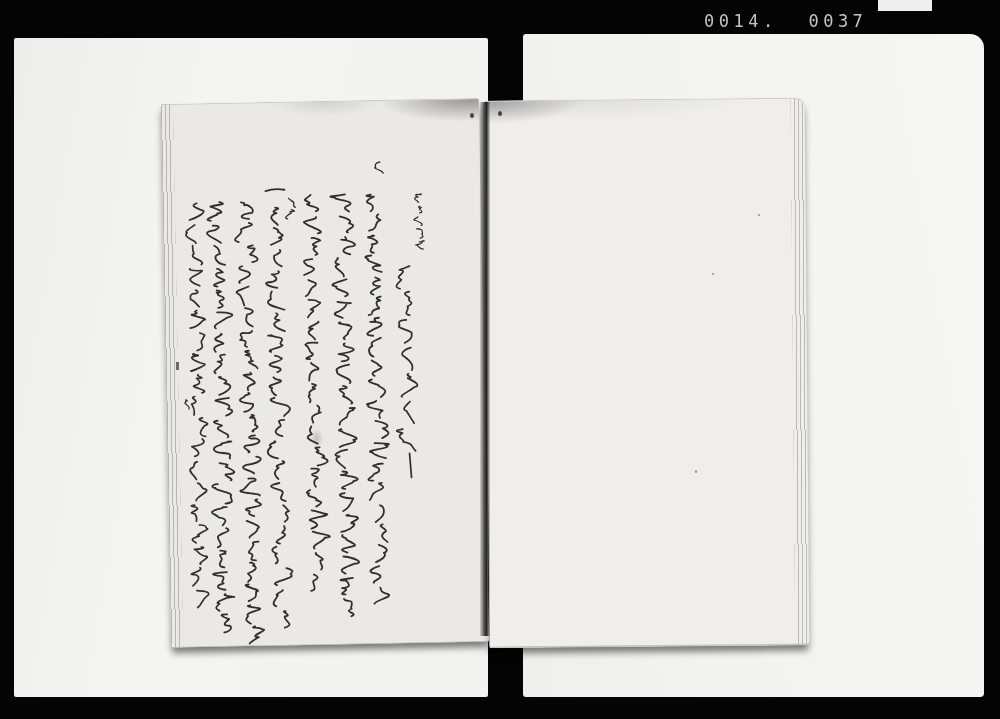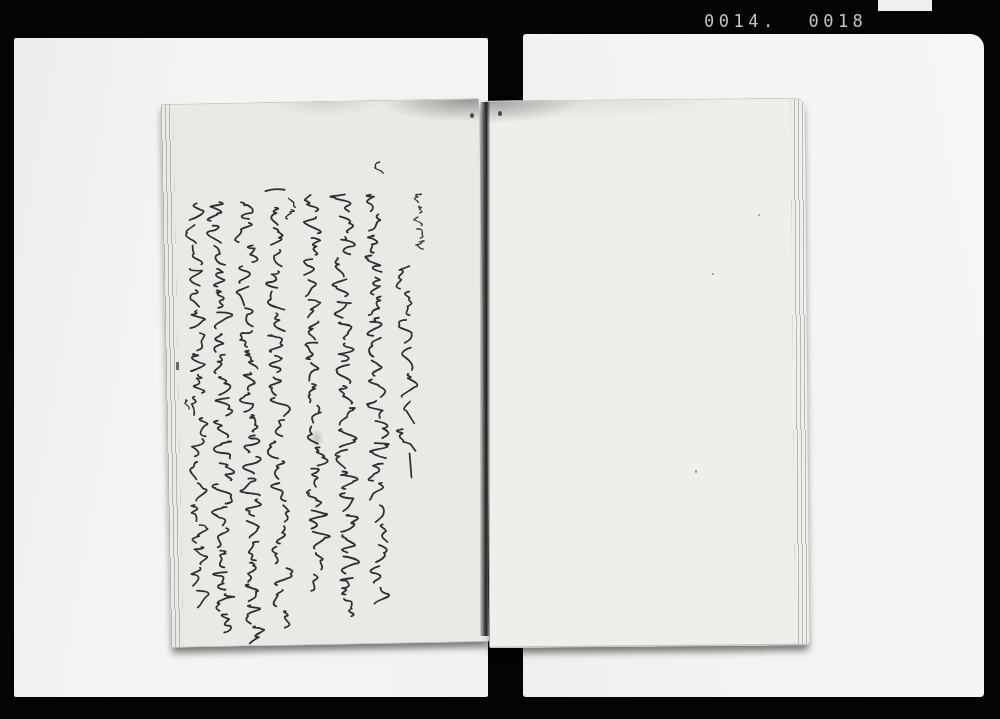--- a/index.html
+++ b/index.html
@@ -57,21 +57,21 @@
   .edge-mark{position:absolute;left:176px;top:362px;width:3px;height:8px;background:#4a4a48;opacity:.8;}
 
   .calligraphy{position:absolute;left:0;top:0;width:318px;height:542px;}
 </style>
 </head>
 <body>
 
 <div class="stage">
 
   <div class="white-tab"></div>
-  <div class="counter">0014. 0018</div>
+  <div class="counter">0014. 0037</div>
 
   <div class="sheet-left"></div>
   <div class="sheet-right"></div>
 
   <div class="page page-left">
     <svg id="calligraphy" class="calligraphy" viewBox="165 95 318 542" xmlns="http://www.w3.org/2000/svg">
         <path d="M382.8,156.1 C375.6,157.2 379.4,161.4 378.4,161.5 C374.7,162.0 387.0,165.1 385.9,167.5 " fill="none" stroke="#1b1b1d" stroke-width="1.3" stroke-linecap="round" stroke-linejoin="round" opacity="0.9"></path>
         <path d="M422.7,189.7 C425.7,187.8 422.6,190.0 418.7,189.2 C415.9,191.4 424.4,192.1 418.1,192.0 C414.2,194.1 422.9,196.6 420.1,197.3 M422.0,201.2 C417.0,202.8 427.5,201.2 421.8,203.5 C419.9,203.8 427.7,207.0 421.6,207.8 M419.3,211.8 C422.6,211.4 412.5,214.6 416.9,215.0 C417.4,215.2 427.2,218.9 422.9,220.3 M421.0,223.4 C416.9,224.3 417.7,223.0 423.0,224.4 C424.1,225.0 423.5,225.4 424.2,228.0 C421.6,229.2 427.9,232.0 421.7,233.0 M420.9,236.7 C422.1,236.9 429.4,235.4 423.7,235.8 C425.7,238.9 413.7,240.3 418.0,239.6 C420.6,241.8 421.3,244.3 424.8,243.9 " fill="none" stroke="#1b1b1d" stroke-width="1.2" stroke-linecap="round" stroke-linejoin="round" opacity="0.9"></path>
         <path d="M410.5,260.7 C409.9,260.8 399.9,264.9 400.4,264.2 C411.4,266.2 393.5,270.7 401.8,273.7 C404.6,274.6 390.9,280.4 400.7,283.2 M409.8,286.3 C402.6,287.5 404.9,288.9 410.1,292.5 C405.9,296.6 417.8,296.5 407.7,301.0 C410.4,304.5 402.0,308.5 409.8,309.7 M406.3,314.5 C395.3,314.9 399.9,318.3 399.4,320.0 C394.5,322.0 414.6,326.0 411.2,328.3 C412.9,332.4 408.9,335.2 404.2,337.5 M410.3,342.2 C405.7,342.8 397.9,348.1 403.2,350.8 C409.2,355.2 413.5,359.9 410.9,364.7 M407.4,368.4 C402.7,371.0 415.6,371.4 406.6,372.7 C414.0,376.5 420.0,380.5 413.3,381.7 C408.5,385.4 397.9,390.2 400.4,391.3 M408.4,396.1 C404.7,400.1 399.2,404.0 404.7,405.3 C406.8,409.0 410.5,415.0 412.2,418.0 M400.7,423.6 C393.4,425.2 392.0,424.6 400.4,427.6 C392.2,431.4 403.4,434.4 400.8,436.3 C410.6,437.7 409.3,441.8 413.1,445.7 M407,448 L408.5,472 " fill="none" stroke="#1b1b1d" stroke-width="1.7" stroke-linecap="round" stroke-linejoin="round" opacity="0.9"></path>
         <path d="M373.1,188.5 C366.4,189.7 367.9,189.8 376.3,190.6 C371.8,192.3 365.1,196.2 372.7,197.7 C376.0,199.5 375.8,203.3 372.8,205.2 M380.4,208.4 C376.8,210.6 379.1,212.5 382.3,214.1 C375.1,215.8 381.1,222.9 370.8,224.6 M373.6,229.7 C382.3,229.4 361.1,231.0 373.5,232.2 C375.4,233.5 384.8,237.0 373.2,238.4 C376.2,240.6 367.5,245.6 375.1,246.7 M372.6,249.4 C361.5,250.5 369.2,252.1 369.3,252.9 C366.2,253.9 375.9,257.1 381.4,259.6 C370.6,260.1 371.1,262.9 382.5,266.1 M376.1,271.3 C375.6,271.4 382.3,273.8 380.2,274.3 C369.7,275.9 373.5,279.9 380.8,280.2 C380.5,281.4 365.3,286.3 374.0,288.5 M381.1,290.6 C369.5,293.4 387.6,294.2 378.0,295.2 C376.6,295.7 375.8,298.5 379.4,302.3 C366.6,305.0 376.6,307.9 368.8,309.0 M379.0,311.8 C368.1,312.4 382.1,314.9 370.2,315.8 C380.9,316.0 385.0,318.0 378.3,321.2 C369.1,325.1 361.2,329.0 372.9,329.7 M380.5,331.9 C374.5,335.0 368.9,335.6 372.0,339.9 C366.2,341.8 368.3,349.0 372.8,350.5 M370.9,354.3 C371.5,355.1 379.9,359.3 377.6,359.5 C388.9,362.8 364.8,365.1 373.5,369.8 M370.7,373.4 C360.6,375.7 379.6,378.1 377.7,380.3 C387.6,385.1 383.8,387.2 379.4,391.2 M374.6,394.7 C375.2,396.3 359.3,398.9 367.8,397.8 C362.5,401.2 372.4,402.2 381.0,404.7 C377.1,407.2 376.9,408.7 378.1,412.0 M373.5,414.8 C385.9,417.3 389.2,421.0 380.7,422.5 C388.6,427.0 388.2,427.8 380.0,432.2 M372.3,437.1 C375.8,437.1 394.3,438.2 382.7,439.0 C395.1,442.3 357.6,444.4 370.0,446.2 C369.5,446.3 372.6,450.3 383.3,452.3 M375.1,457.8 C387.3,457.9 373.8,457.2 370.3,459.7 C378.3,462.0 378.4,465.7 371.1,467.8 C370.1,471.4 359.2,474.2 370.2,474.5 M378.8,476.9 C369.2,477.2 386.5,479.9 377.0,483.8 C365.9,487.7 370.2,490.6 366.4,493.7 M376.4,499.3 C379.2,499.8 380.1,502.2 380.2,504.5 C380.7,510.0 376.7,511.8 371.8,516.1 M378.8,518.5 C372.2,520.1 382.6,522.2 381.9,525.4 C372.4,530.5 383.0,534.8 383.3,536.3 M374.5,538.9 C384.0,542.5 383.9,545.2 379.4,547.0 C383.5,549.9 375.6,554.5 371.4,556.1 M374.5,560.1 C369.6,561.2 359.4,565.8 371.0,567.4 C383.4,571.5 366.4,574.7 368.9,576.6 M375.2,581.8 C376.5,582.8 373.7,585.1 380.1,587.5 C392.6,590.0 370.4,594.0 369.1,597.5 " fill="none" stroke="#1b1b1d" stroke-width="1.8" stroke-linecap="round" stroke-linejoin="round" opacity="0.9"></path>

